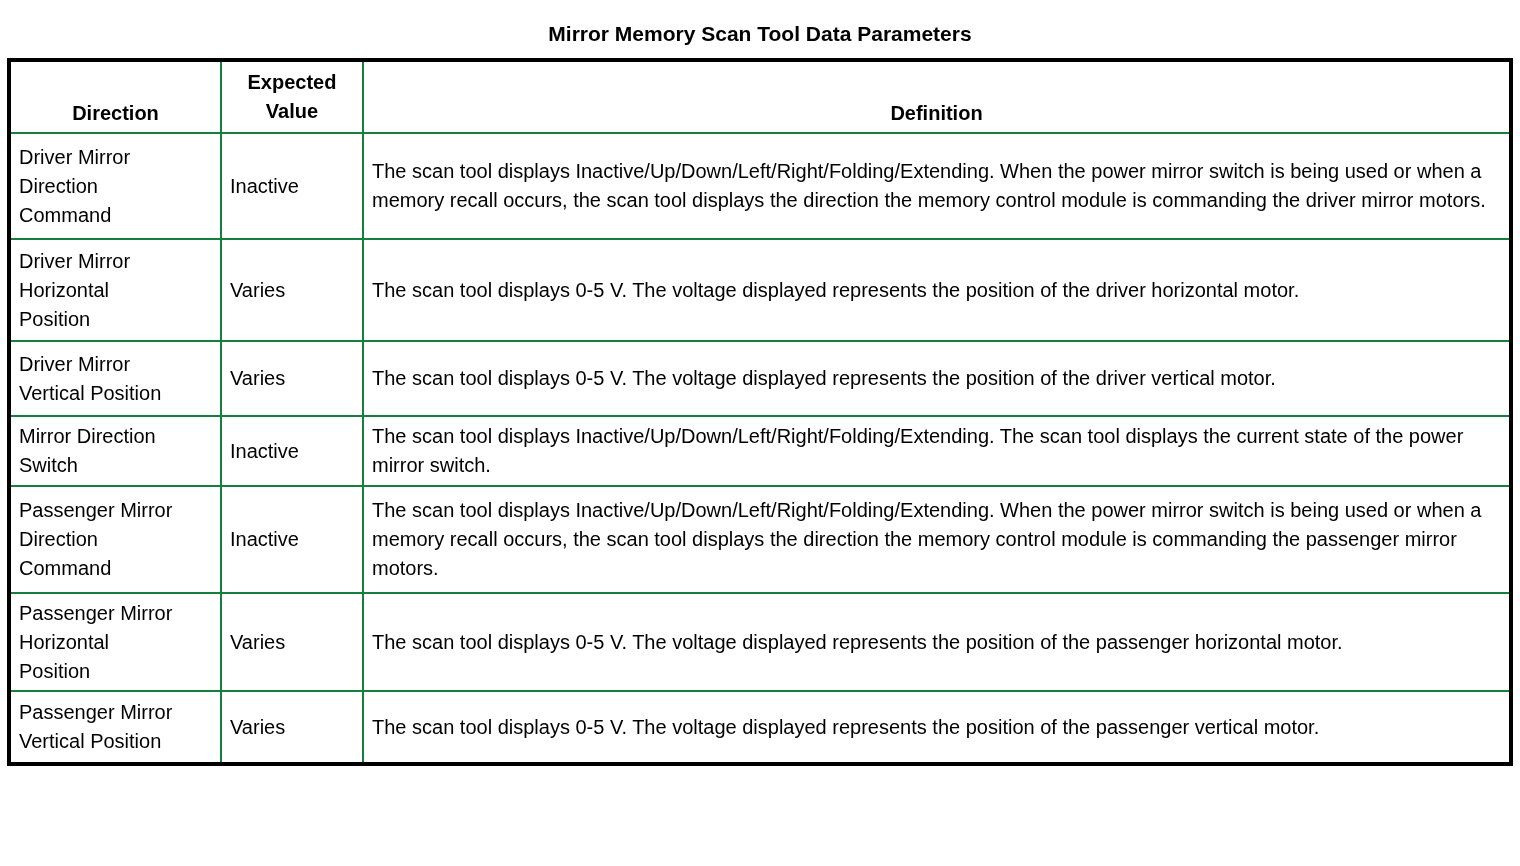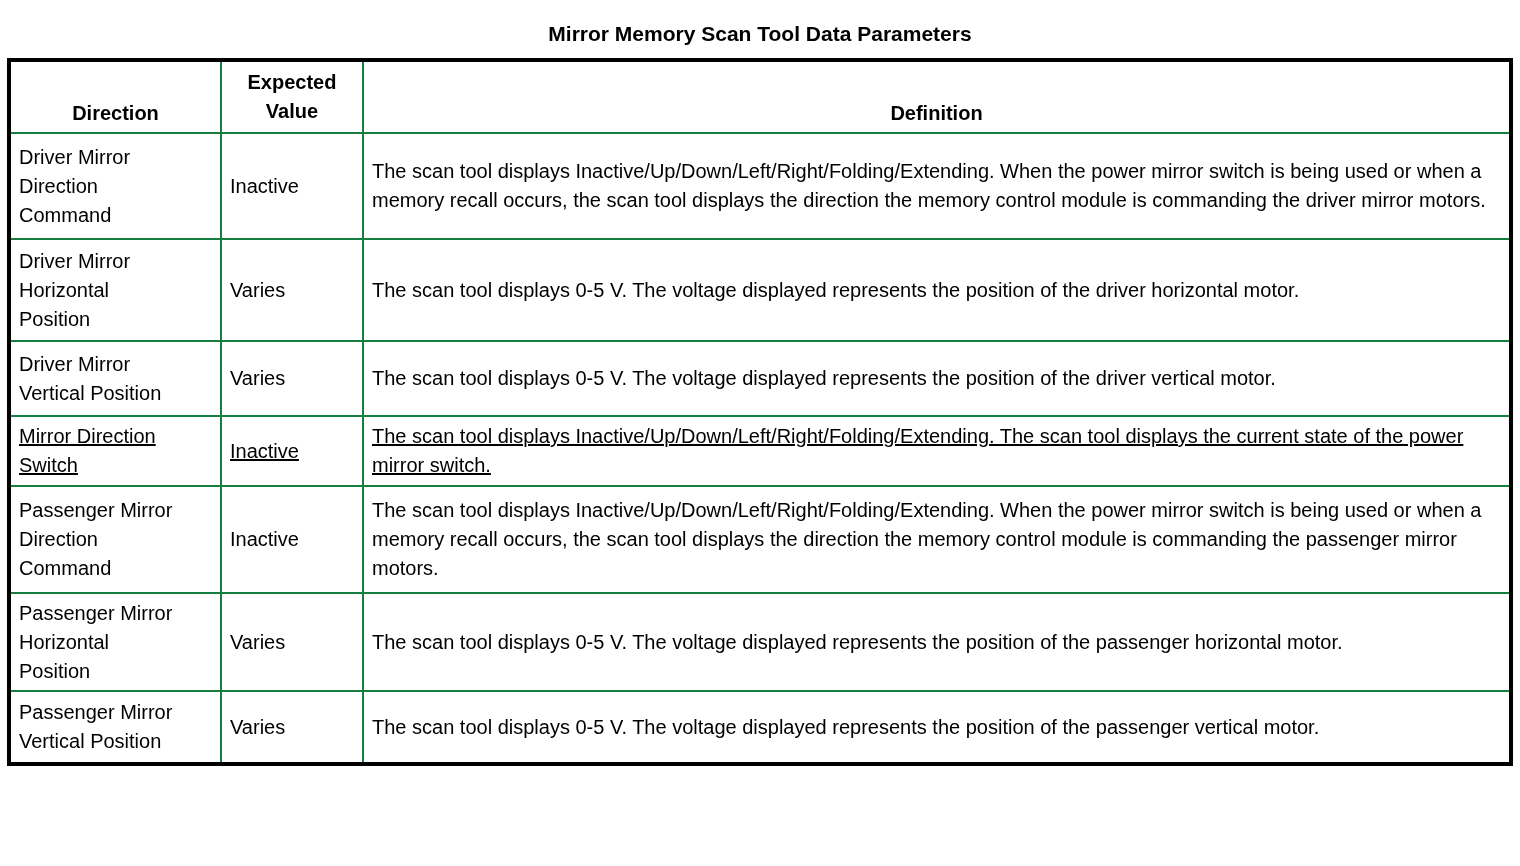--- a/index.html
+++ b/index.html
@@ -78,21 +78,21 @@
   }
   td.def-cell {
     vertical-align: middle;
     text-align: left;
     padding-left: 10px;
     padding-right: 24px;
   }
   tr.row-1 { height: 106px; }
   tr.row-2 { height: 102px; }
   tr.row-3 { height: 75px; }
-  tr.row-4 { height: 70px; text-decoration: underline; }
+  tr.row-4 { height: 70px; }
   tr.row-5 { height: 71px; }
   tr.row-6 { height: 107px; }
   tr.row-7 { height: 98px; }
   tr.row-8 { height: 73px; }
 </style>
 </head>
 <body>
 
 <div class="page">
 

